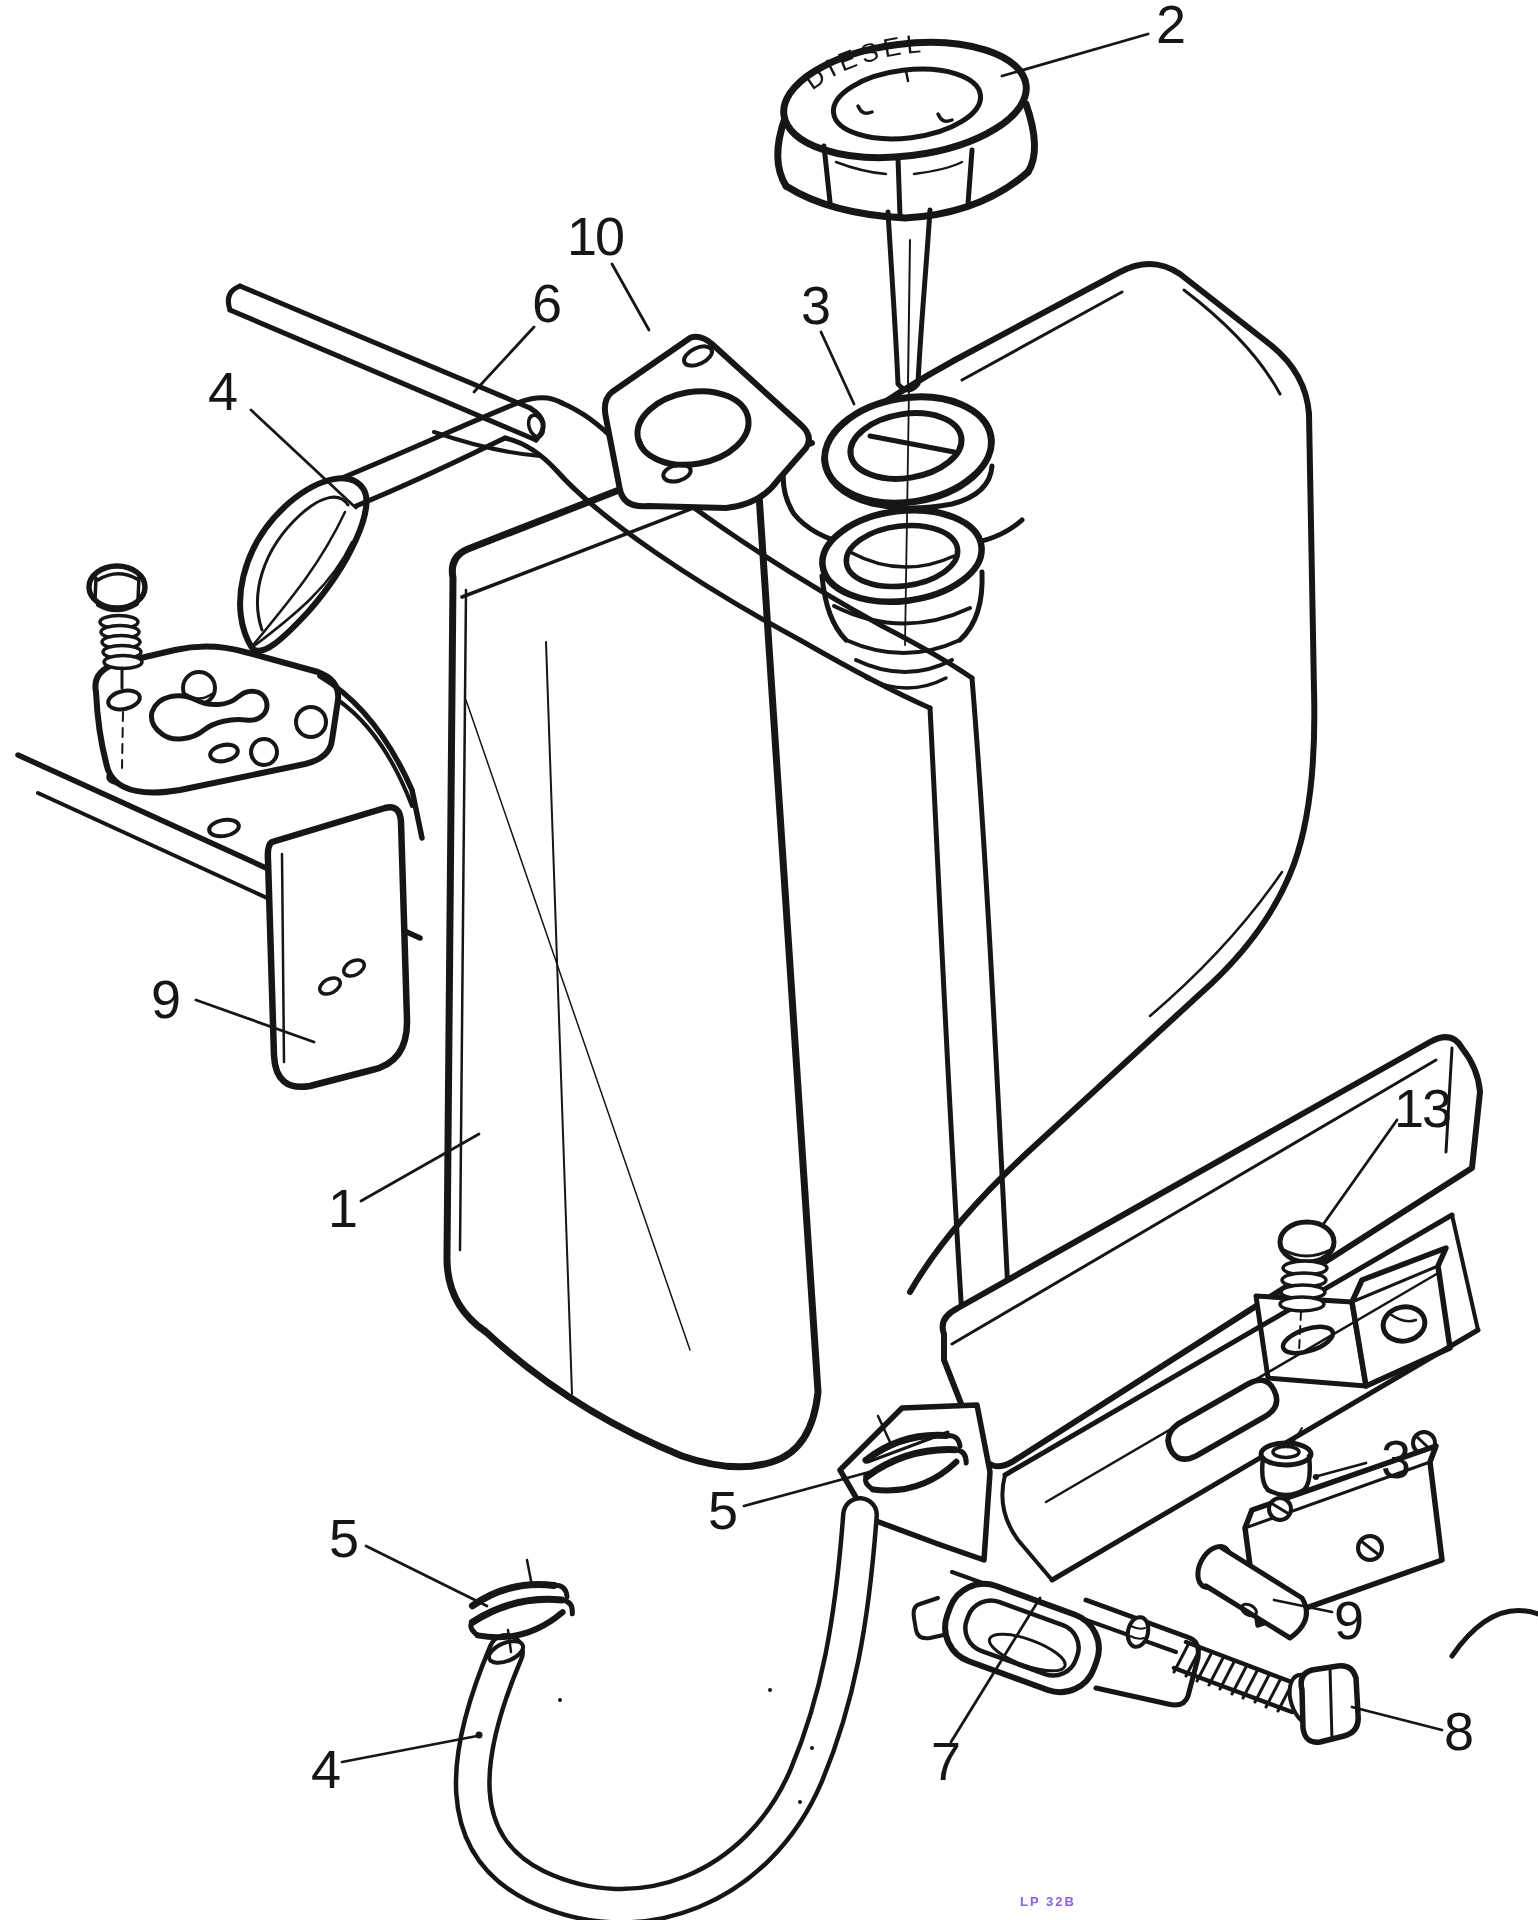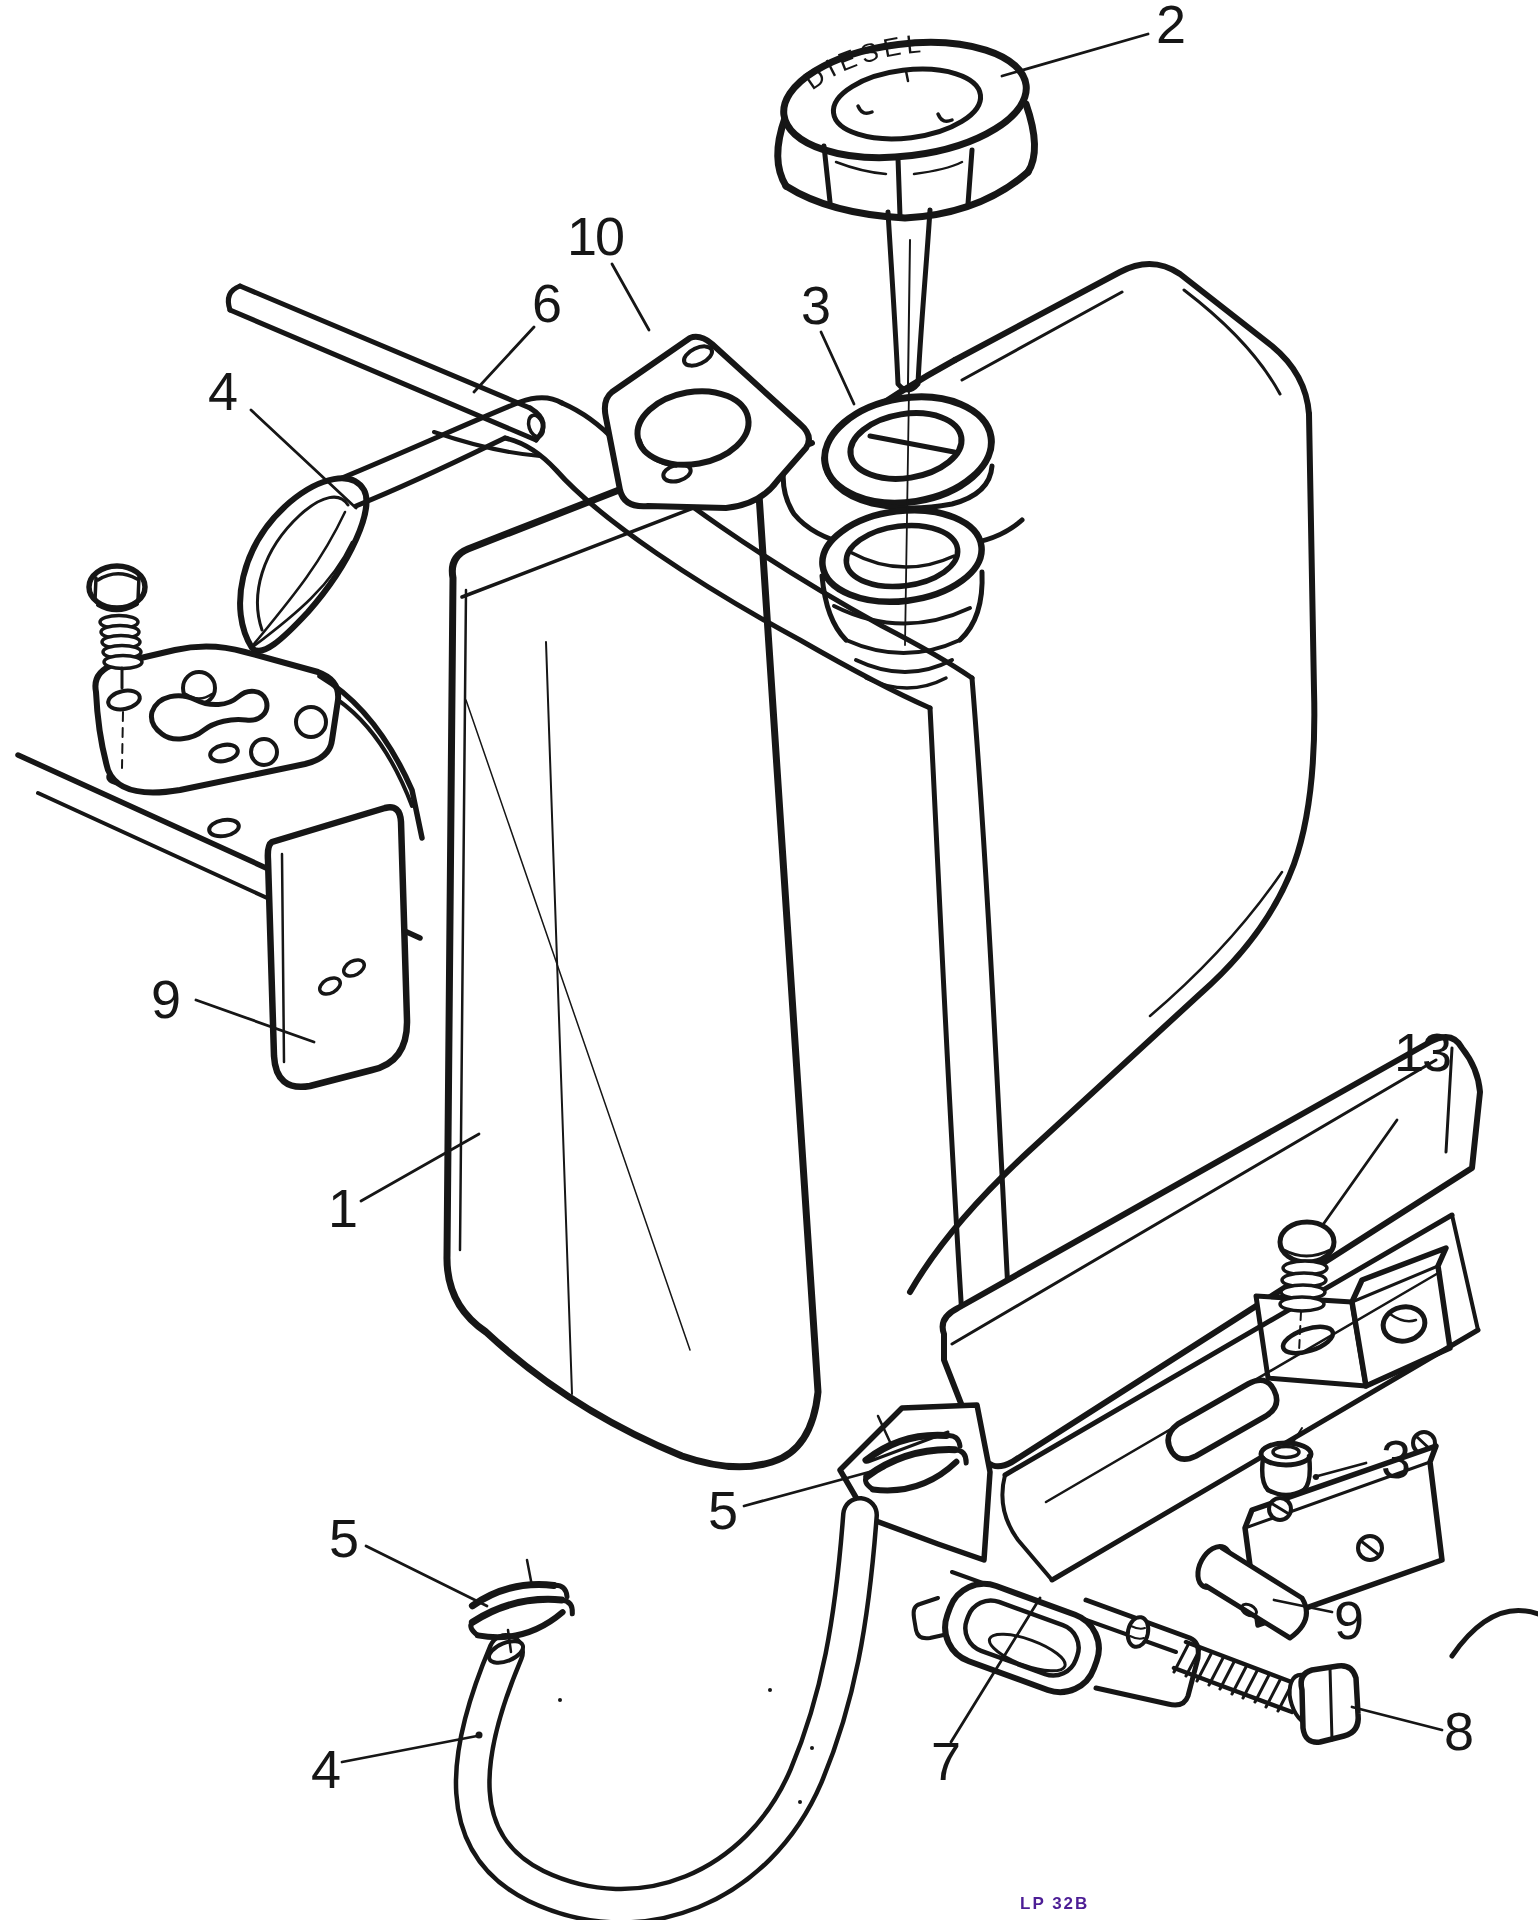--- a/index.html
+++ b/index.html
@@ -3,22 +3,22 @@
 <meta charset="utf-8">
 <style>
   html,body{margin:0;padding:0;background:#fff;}
   .stage{position:relative;width:1538px;height:1920px;background:#ffffff;overflow:hidden;
          font-family:"Liberation Sans",sans-serif;}
   .stage svg{position:absolute;left:0;top:0;}
   svg .ln{stroke:#161616;fill:none;stroke-linecap:round;stroke-linejoin:round;}
   svg .fw{fill:#ffffff;}
   .callout{position:absolute;transform:translate(-50%,-50%);font-size:54px;line-height:1;
            letter-spacing:-2px;color:#161616;font-weight:400;white-space:nowrap;}
-  .figure-code{position:absolute;left:1020px;top:1894px;font-size:17px;font-weight:700;
-               letter-spacing:2px;color:#4c1d95;}
+  .figure-code{position:absolute;left:1020px;top:1894px;font-size:13px;font-weight:700;
+               letter-spacing:2px;color:#8b5cf6;}
   .cap-text{font-family:"Liberation Sans",sans-serif;font-size:26px;letter-spacing:5px;fill:#161616;}
 </style>
 </head>
 <body>
 
 <div class="stage">
 
 <svg width="1538" height="1920" viewBox="0 0 1538 1920">
 
   <g>
@@ -276,17 +276,17 @@
   <div class="callout" style="left:325px;top:1769px">4</div>
   <div class="callout" style="left:722px;top:1510px">5</div>
   <div class="callout" style="left:343px;top:1538px">5</div>
   <div class="callout" style="left:546px;top:303px">6</div>
   <div class="callout" style="left:945px;top:1761px">7</div>
   <div class="callout" style="left:1458px;top:1731px">8</div>
   <div class="callout" style="left:1348px;top:1620px">9</div>
   <div class="callout" style="left:222px;top:391px">4</div>
   <div class="callout" style="left:165px;top:999px">9</div>
   <div class="callout" style="left:595px;top:236px">10</div>
-  <div class="callout" style="left:1422px;top:1052px">13</div>
+  <div class="callout" style="left:1422px;top:1108px">13</div>
   <div class="callout" style="left:1395px;top:1459px">3</div>
 
   <div class="figure-code">LP 32B</div>
 </div>
 
 </body></html>

